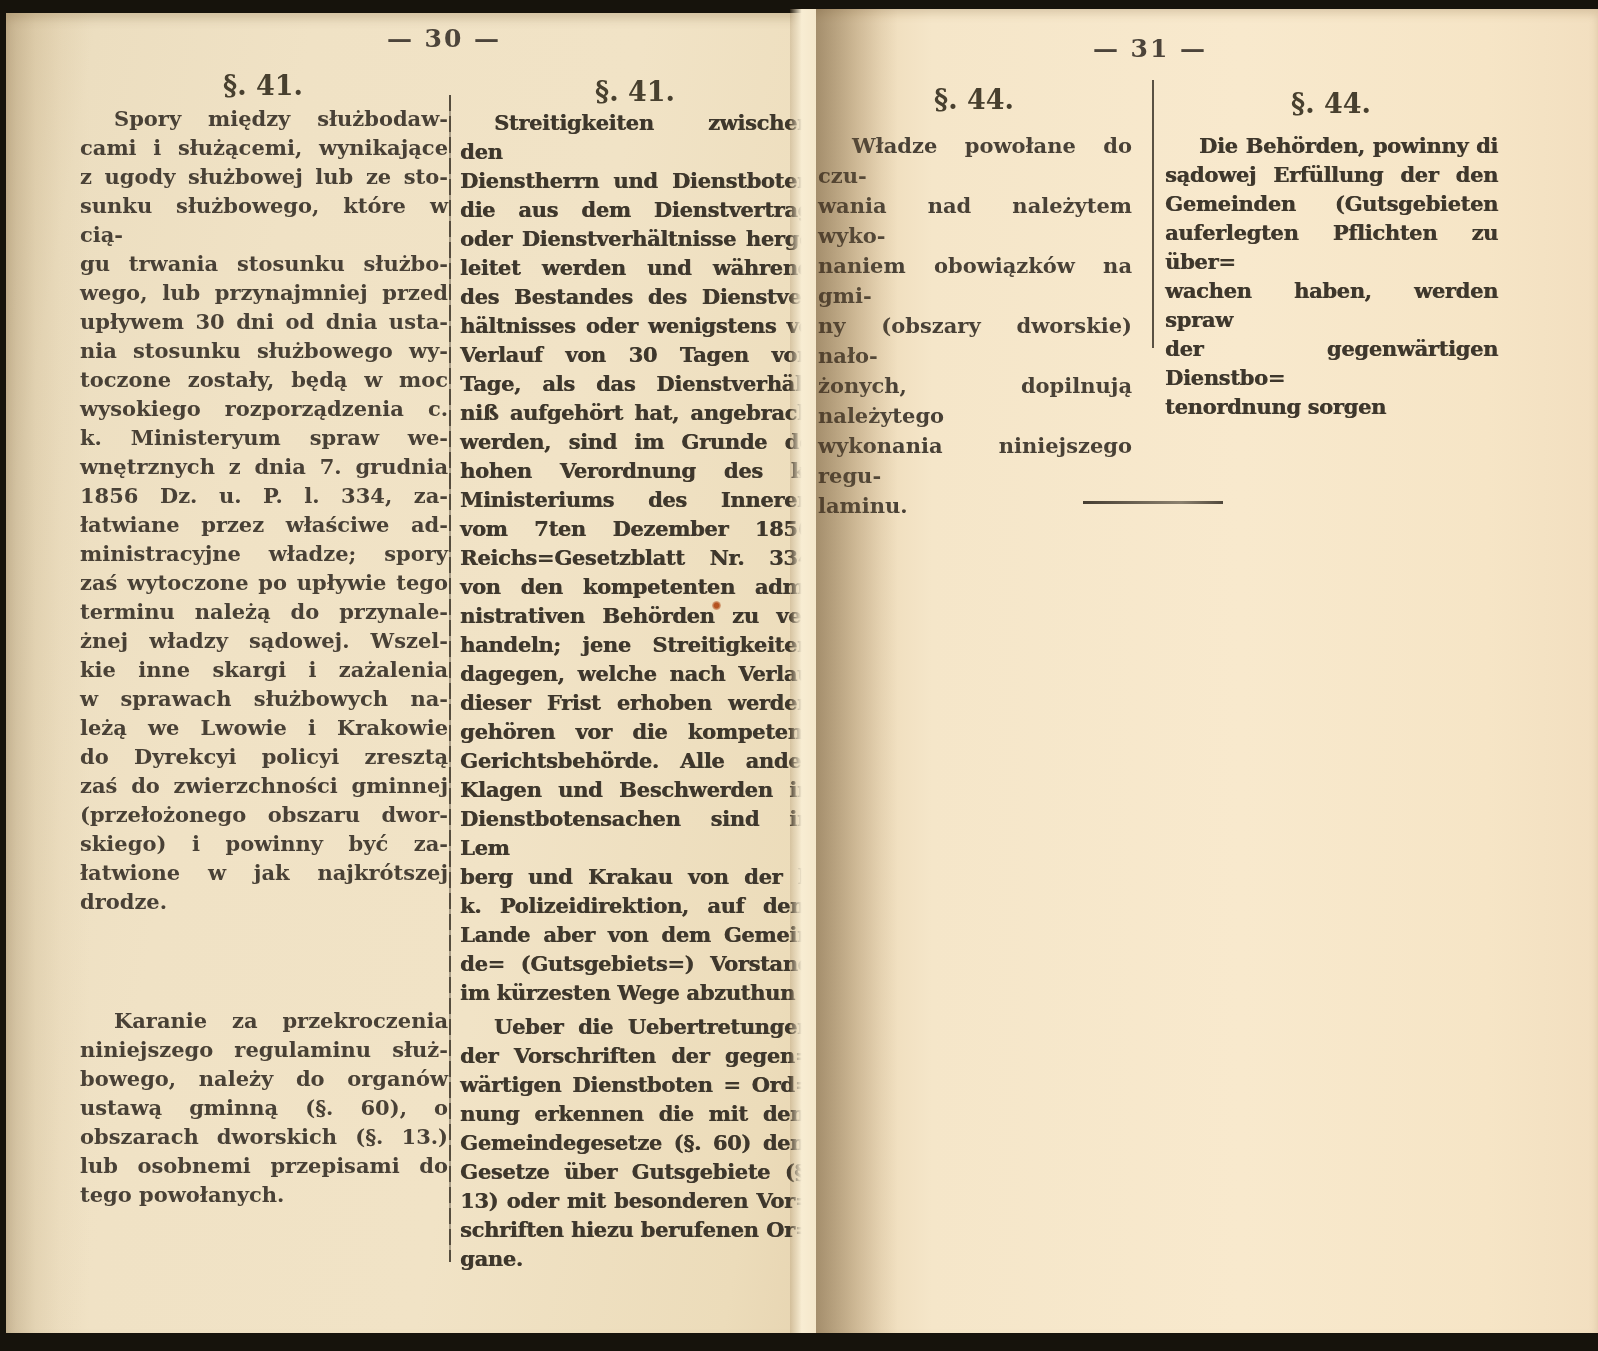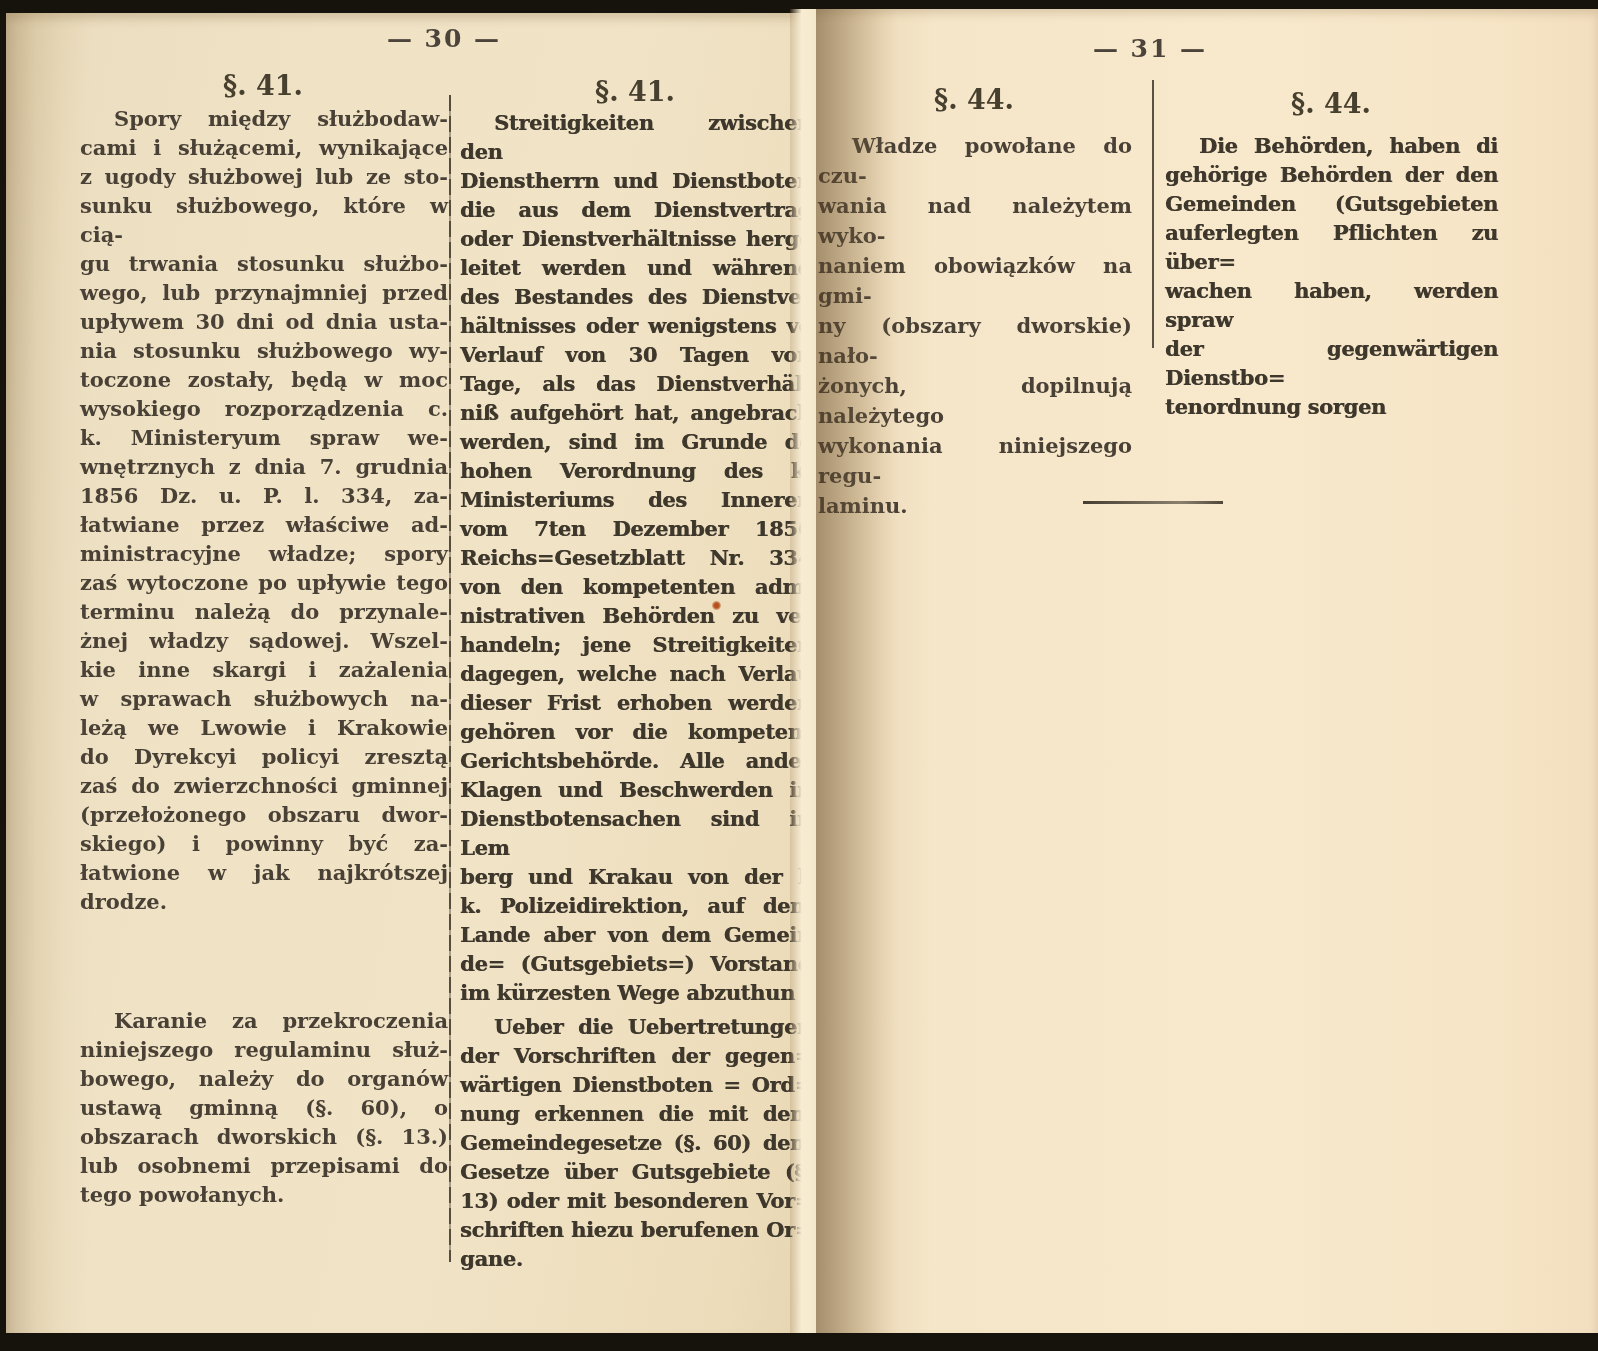--- a/index.html
+++ b/index.html
@@ -176,22 +176,22 @@
       <div class="tline">ny (obszary dworskie) nało-</div>
       <div class="tline">żonych, dopilnują należytego</div>
       <div class="tline">wykonania niniejszego regu-</div>
       <div class="tline tline-last">laminu.</div>
     </div>
 
   <div class="vrule-right"></div>
 
   <div class="heading" id="h-rp-de">§. 44.</div>
   <div class="para de" id="p-rp-de-1">
-      <div class="tline tline-first">Die Behörden, haben di</div>
-      <div class="tline">gehörige Behörden der den</div>
+      <div class="tline tline-first">Die Behörden, powinny di</div>
+      <div class="tline">sądowej Erfüllung der den</div>
       <div class="tline">Gemeinden (Gutsgebieten</div>
       <div class="tline">auferlegten Pflichten zu über=</div>
       <div class="tline">wachen haben, werden spraw</div>
       <div class="tline">der gegenwärtigen Dienstbo=</div>
       <div class="tline tline-last">tenordnung sorgen</div>
     </div>
 
   <div class="hrule"></div>
 
   <div class="left-binding"></div>

